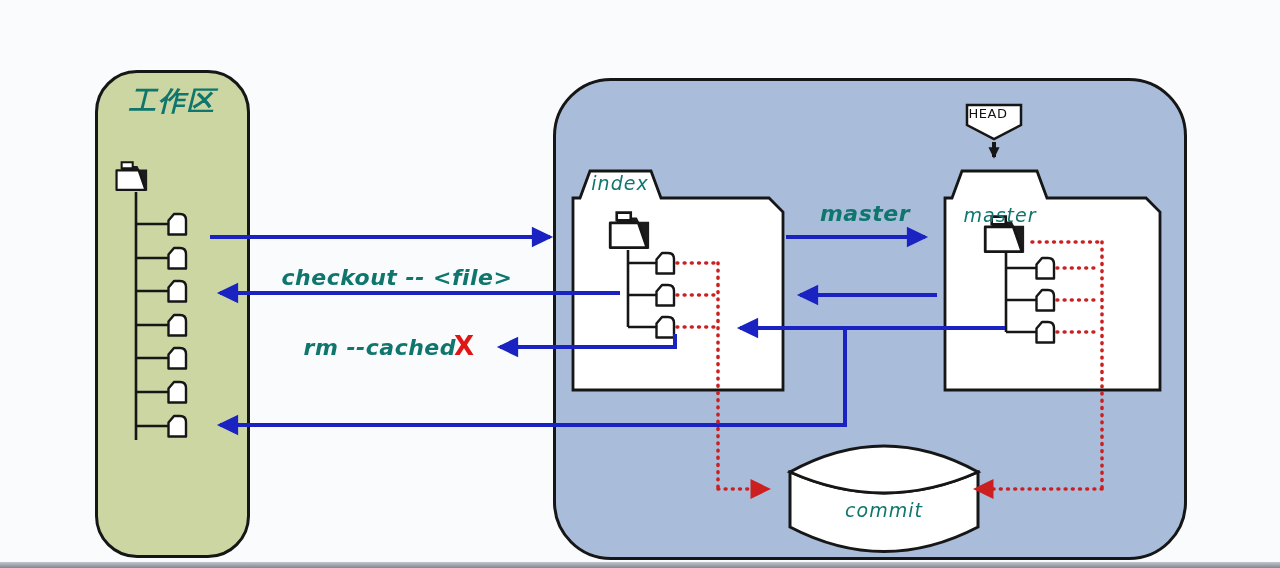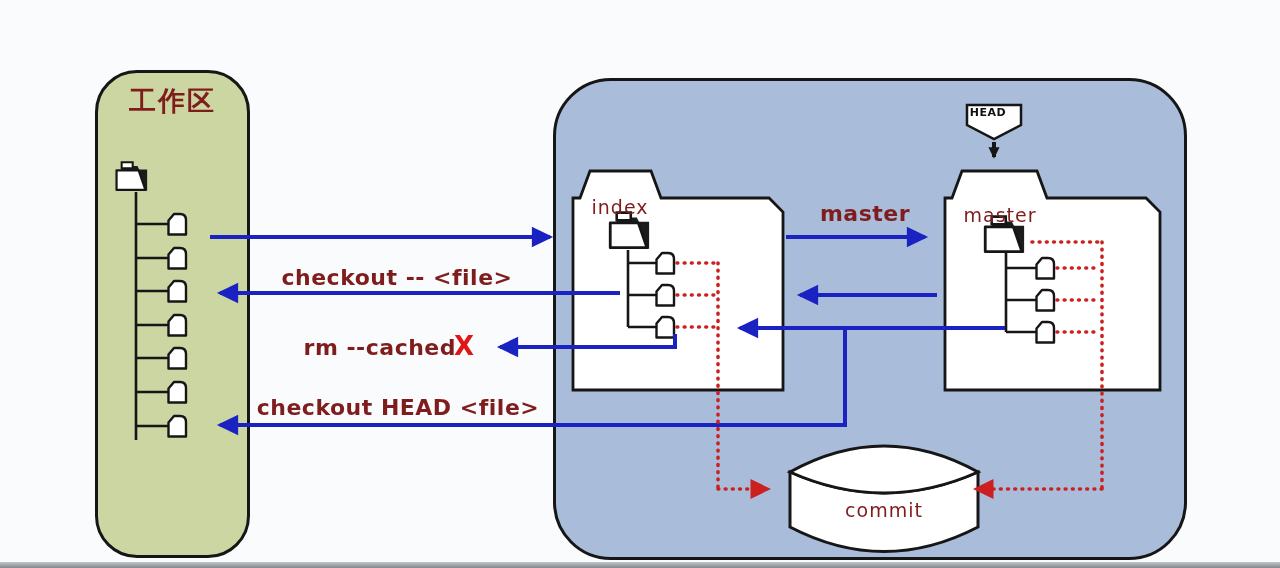--- a/index.html
+++ b/index.html
@@ -6,29 +6,29 @@
   .canvas{
     position:relative;width:1280px;height:568px;overflow:hidden;
     background:#fafbfd;font-family:"DejaVu Sans","Liberation Sans",sans-serif;
   }
   .panel{position:absolute;box-sizing:border-box;border:3px solid #161616;}
   .panel.workspace{left:95px;top:70px;width:155px;height:488px;border-radius:42px;background:#cbd6a2;}
   .panel.repository{left:553px;top:78px;width:634px;height:482px;border-radius:58px;background:#a9bcd9;}
   .bottom-bar{position:absolute;left:0;top:562px;width:1280px;height:6px;
     background:linear-gradient(180deg,#c2c6cc,#82878f);}
   svg.overlay{position:absolute;left:0;top:0;}
-  .lbl{position:absolute;color:#7f1d1d;white-space:nowrap;}
+  .lbl{position:absolute;color:#0f766e;white-space:nowrap;font-style:italic;}
   .lbl.cn{font-size:27px;font-weight:bold;letter-spacing:2px;}
   .lbl.cmd{font-size:22px;font-weight:bold;letter-spacing:0.5px;}
   .lbl.tag{font-size:19px;font-weight:normal;letter-spacing:1px;}
   .center{text-align:center;}
   .right{text-align:right;}
   .xmark{position:absolute;left:454px;top:331px;font-size:26px;font-weight:bold;color:#e01616;}
   .headlbl{position:absolute;left:967px;top:106px;width:42px;text-align:center;
-    font-size:11px;font-weight:bold;color:#111;letter-spacing:0.5px;}
+    font-size:13px;font-weight:normal;color:#111;letter-spacing:0.5px;}
 </style>
 </head>
 <body>
 
 <div class="canvas">
 
   <div class="panel workspace"></div>
   <div class="panel repository"></div>
   <div class="bottom-bar"></div>
 
@@ -115,23 +115,22 @@
       <path d="M718,263 V488"></path>
       <path d="M718,489 H768" marker-end="url(#mr)"></path>
       <path d="M1032,242 H1100 M1057,268 H1100 M1057,300 H1100 M1057,332 H1100"></path>
       <path d="M1102,242 V488"></path>
       <path d="M1102,489 H976" marker-end="url(#mr)"></path>
     </g>
   </svg>
 
   <div class="lbl cn center" style="left:95px;top:83px;width:155px;">工作区</div>
 
-  <div class="lbl tag center" style="left:580px;top:172px;width:80px;margin-top:24px;">index</div>
+  <div class="lbl tag center" style="left:580px;top:172px;width:80px;">index</div>
   <div class="lbl tag center" style="left:952px;top:173px;width:96px;margin-top:31px;">master</div>
   <div class="headlbl">HEAD</div>
   <div class="lbl tag center" style="left:824px;top:499px;width:120px;">commit</div>
 
   <div class="lbl cmd right" style="left:256px;top:335px;width:200px;">rm --cached</div>
   <div class="lbl cmd center" style="left:247px;top:265px;width:300px;">checkout -- &lt;file&gt;</div>
   <div class="xmark">X</div>
-  <div class="lbl cmd center" style="left:248px;top:395px;width:300px;">checkout HEAD &lt;file&gt;</div>
   <div class="lbl cmd center" style="left:765px;top:201px;width:200px;">master</div>
 </div>
 
 </body></html>

